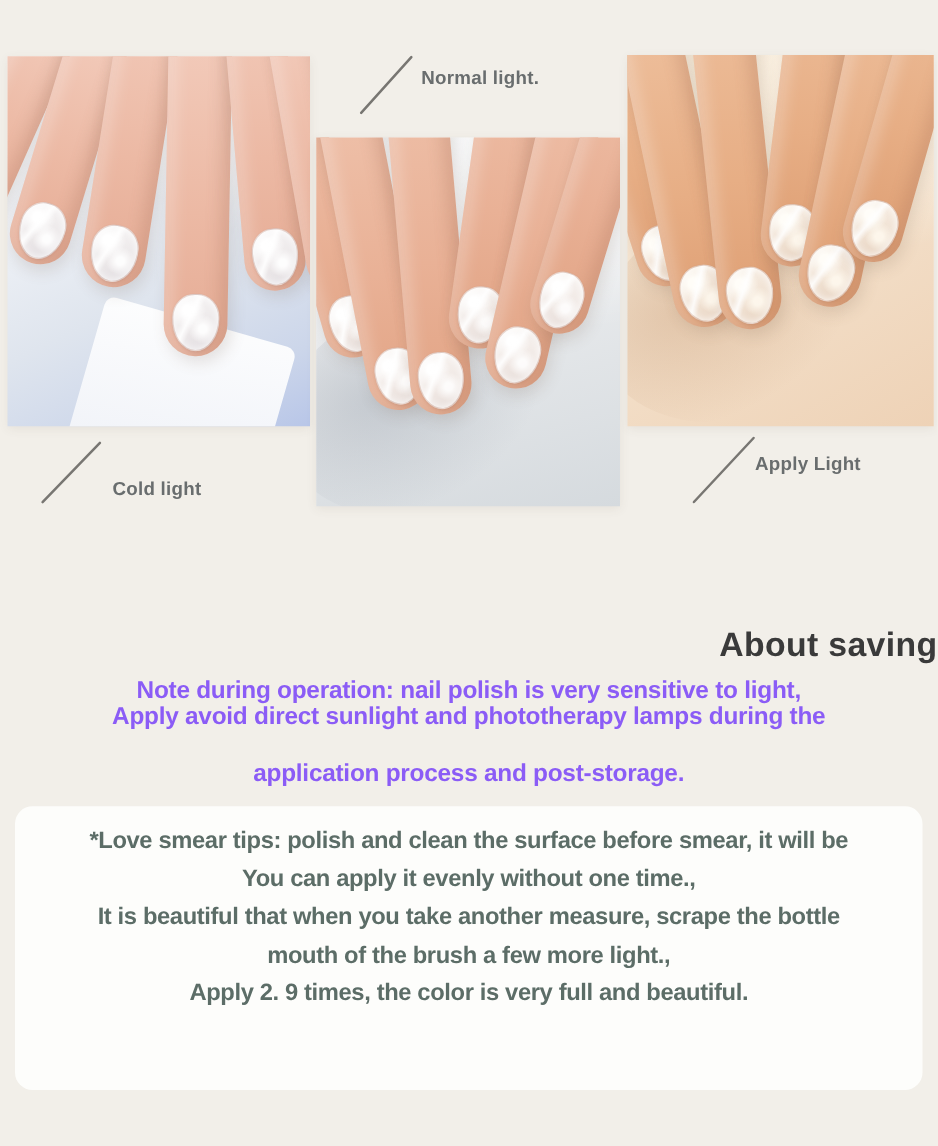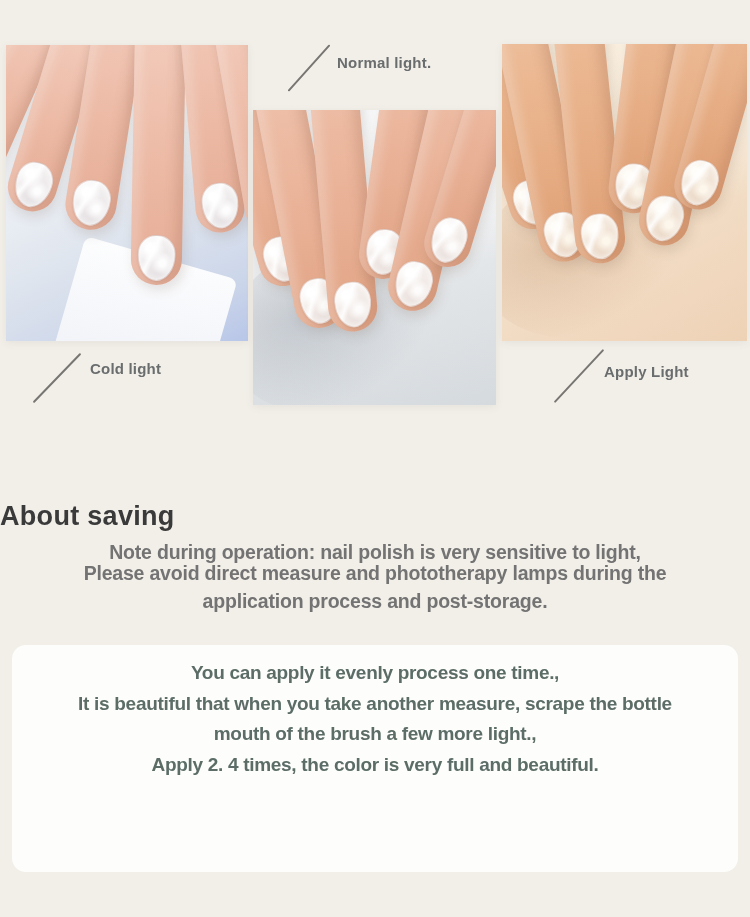--- a/index.html
+++ b/index.html
@@ -59,27 +59,27 @@
       linear-gradient(160deg,#f8efe5 0%,#f0e1d2 60%,#e7d2bf 100%); }
   .paper { position:absolute; left:56px; bottom:-64px; width:158px; height:150px;
     background:linear-gradient(#ffffff,#f1f3f8); transform:rotate(16deg);
     border-radius:8px; opacity:.92; }
   .hand-shadow { position:absolute; border-radius:50%; }
   
   .leader { position:absolute; height:2px; border-radius:1px; background:#787672; }
   .photo-label { position:absolute; font-size:15px; font-weight:700; color:#696d6e;
     letter-spacing:.2px; white-space:nowrap; }
   
-  .about-title { position:absolute; left:0; top:479px; width:100%; text-align:left;
+  .about-title { position:absolute; left:0; top:479px; width:100%; text-align:right;
     font-size:27px; font-weight:700; color:#3a3a3a; letter-spacing:.3px; }
   .note { position:absolute; left:0; top:542px; width:100%; text-align:center;
-    color:#737373; font-weight:700; font-size:19.5px; line-height:21px;
+    color:#8b5cf6; font-weight:700; font-size:19.5px; line-height:21px;
     letter-spacing:-0.2px; }
   .note .line { white-space:nowrap; }
-  .note .line.last { margin-top:7px; }
+  .note .line.last { margin-top:25px; }
   
   .tips-card { position:absolute; left:12px; top:645px; width:726px; height:227px;
     background:#fdfdfb; border-radius:14px; box-sizing:border-box;
     padding:13px 8px 0; text-align:center; }
   .tips-card .line { white-space:nowrap; font-size:19px; font-weight:700;
     line-height:30.5px; color:#5c6d67; letter-spacing:-0.3px; }
 </style>
 </head>
 <body>
 
@@ -146,33 +146,34 @@
       </div>
     <div class="finger skin-w" style="left:204px;top:-108px;width:48px;height:278px;transform:rotate(16deg)">
         <div class="nail nail-w"></div>
       </div>
   </figure>
 
   <div class="leader" style="left:278px;top:67px;width:62px;transform:rotate(-48deg)"></div>
   <div class="photo-label" style="left:337px;top:54px">Normal light.</div>
 
   <div class="leader" style="left:23px;top:377px;width:68px;transform:rotate(-46deg)"></div>
-  <div class="photo-label" style="left:90px;top:360px">Cold light</div>
+  <div class="photo-label" style="left:90px;top:383px">Cold light</div>
 
   <div class="leader" style="left:543px;top:375px;width:72px;transform:rotate(-47deg)"></div>
   <div class="photo-label" style="left:604px;top:363px">Apply Light</div>
 
   <h2 class="about-title">About saving</h2>
 
   <div class="note">
     <div class="line">Note during operation: nail polish is very sensitive to light,</div>
-    <div class="line">Please avoid direct measure and phototherapy lamps during the</div>
+    <div class="line">Apply avoid direct sunlight and phototherapy lamps during the</div>
     <div class="line last">application process and post-storage.</div>
   </div>
 
   <div class="tips-card">
-    <div class="line">You can apply it evenly process one time.,</div>
+    <div class="line">*Love smear tips: polish and clean the surface before smear, it will be</div>
+    <div class="line">You can apply it evenly without one time.,</div>
     <div class="line">It is beautiful that when you take another measure, scrape the bottle</div>
     <div class="line">mouth of the brush a few more light.,</div>
-    <div class="line">Apply 2. 4 times, the color is very full and beautiful.</div>
+    <div class="line">Apply 2. 9 times, the color is very full and beautiful.</div>
   </div>
 
 </div>
 
 </body></html>

